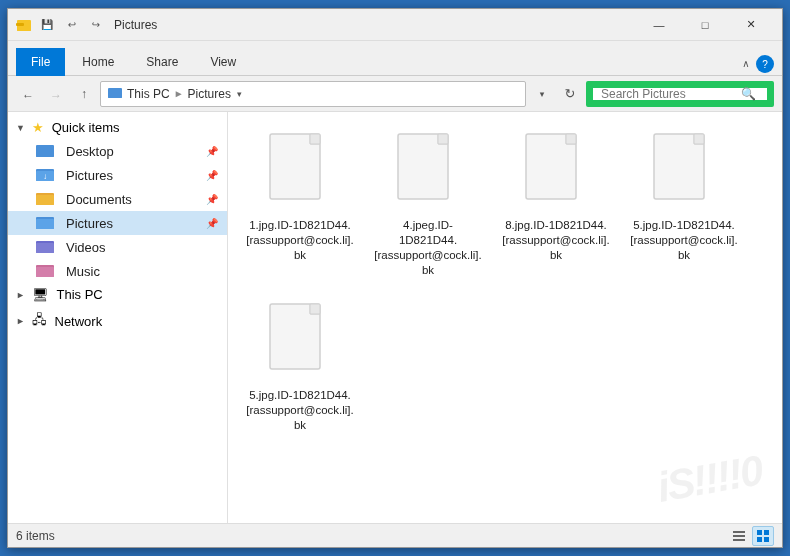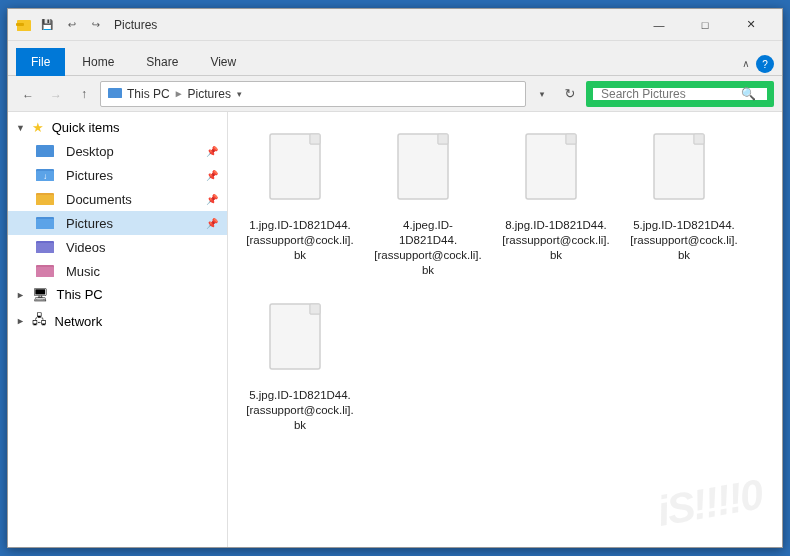--- a/index.html
+++ b/index.html
@@ -489,14 +489,34 @@
           </svg>
         </div>
         <div class="file-name">5.jpg.ID-1D821D44.[rassupport@cock.li].bk</div>
       </div>
 
       <div class="watermark">iS!!!!0</div>
     </div>
 
   </div>
 
+  <div class="status-bar">
+    <span>6 items</span>
+    <div class="status-right">
+      <div class="view-btn">
+        <svg width="14" height="14" viewBox="0 0 14 14">
+          <rect x="1" y="2" width="12" height="2" fill="#666"></rect>
+          <rect x="1" y="6" width="12" height="2" fill="#666"></rect>
+          <rect x="1" y="10" width="12" height="2" fill="#666"></rect>
+        </svg>
+      </div>
+      <div class="view-btn active">
+        <svg width="14" height="14" viewBox="0 0 14 14">
+          <rect x="1" y="1" width="5" height="5" fill="#0078d7"></rect>
+          <rect x="8" y="1" width="5" height="5" fill="#0078d7"></rect>
+          <rect x="1" y="8" width="5" height="5" fill="#0078d7"></rect>
+          <rect x="8" y="8" width="5" height="5" fill="#0078d7"></rect>
+        </svg>
+      </div>
+    </div>
+  </div>
 
 </div>
 
 </body></html>

